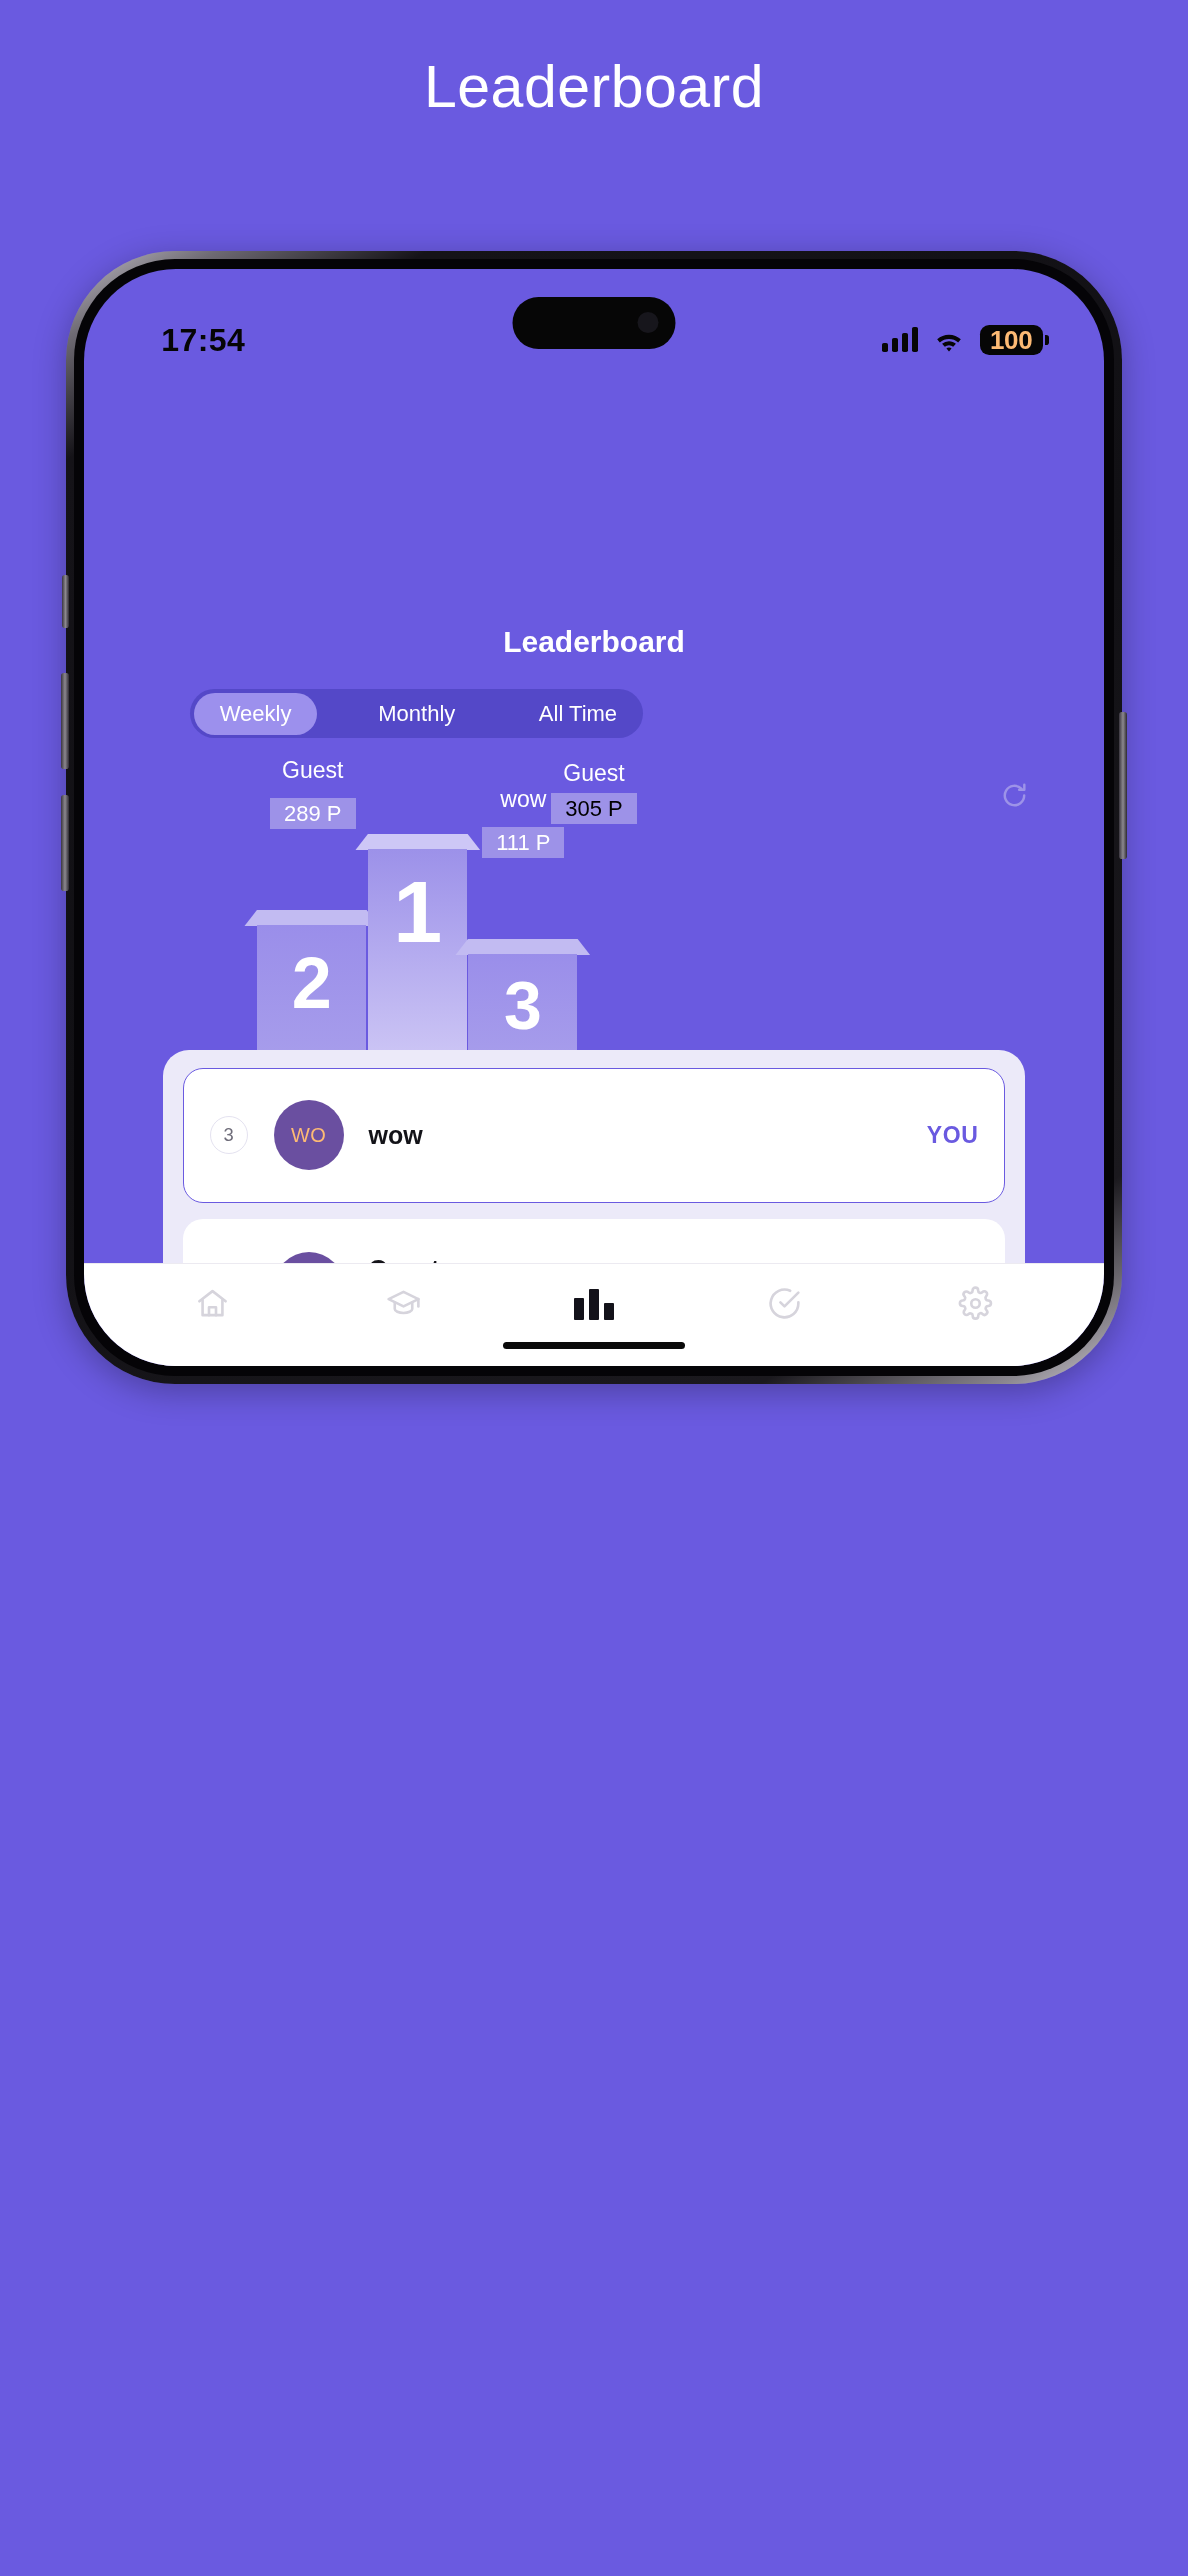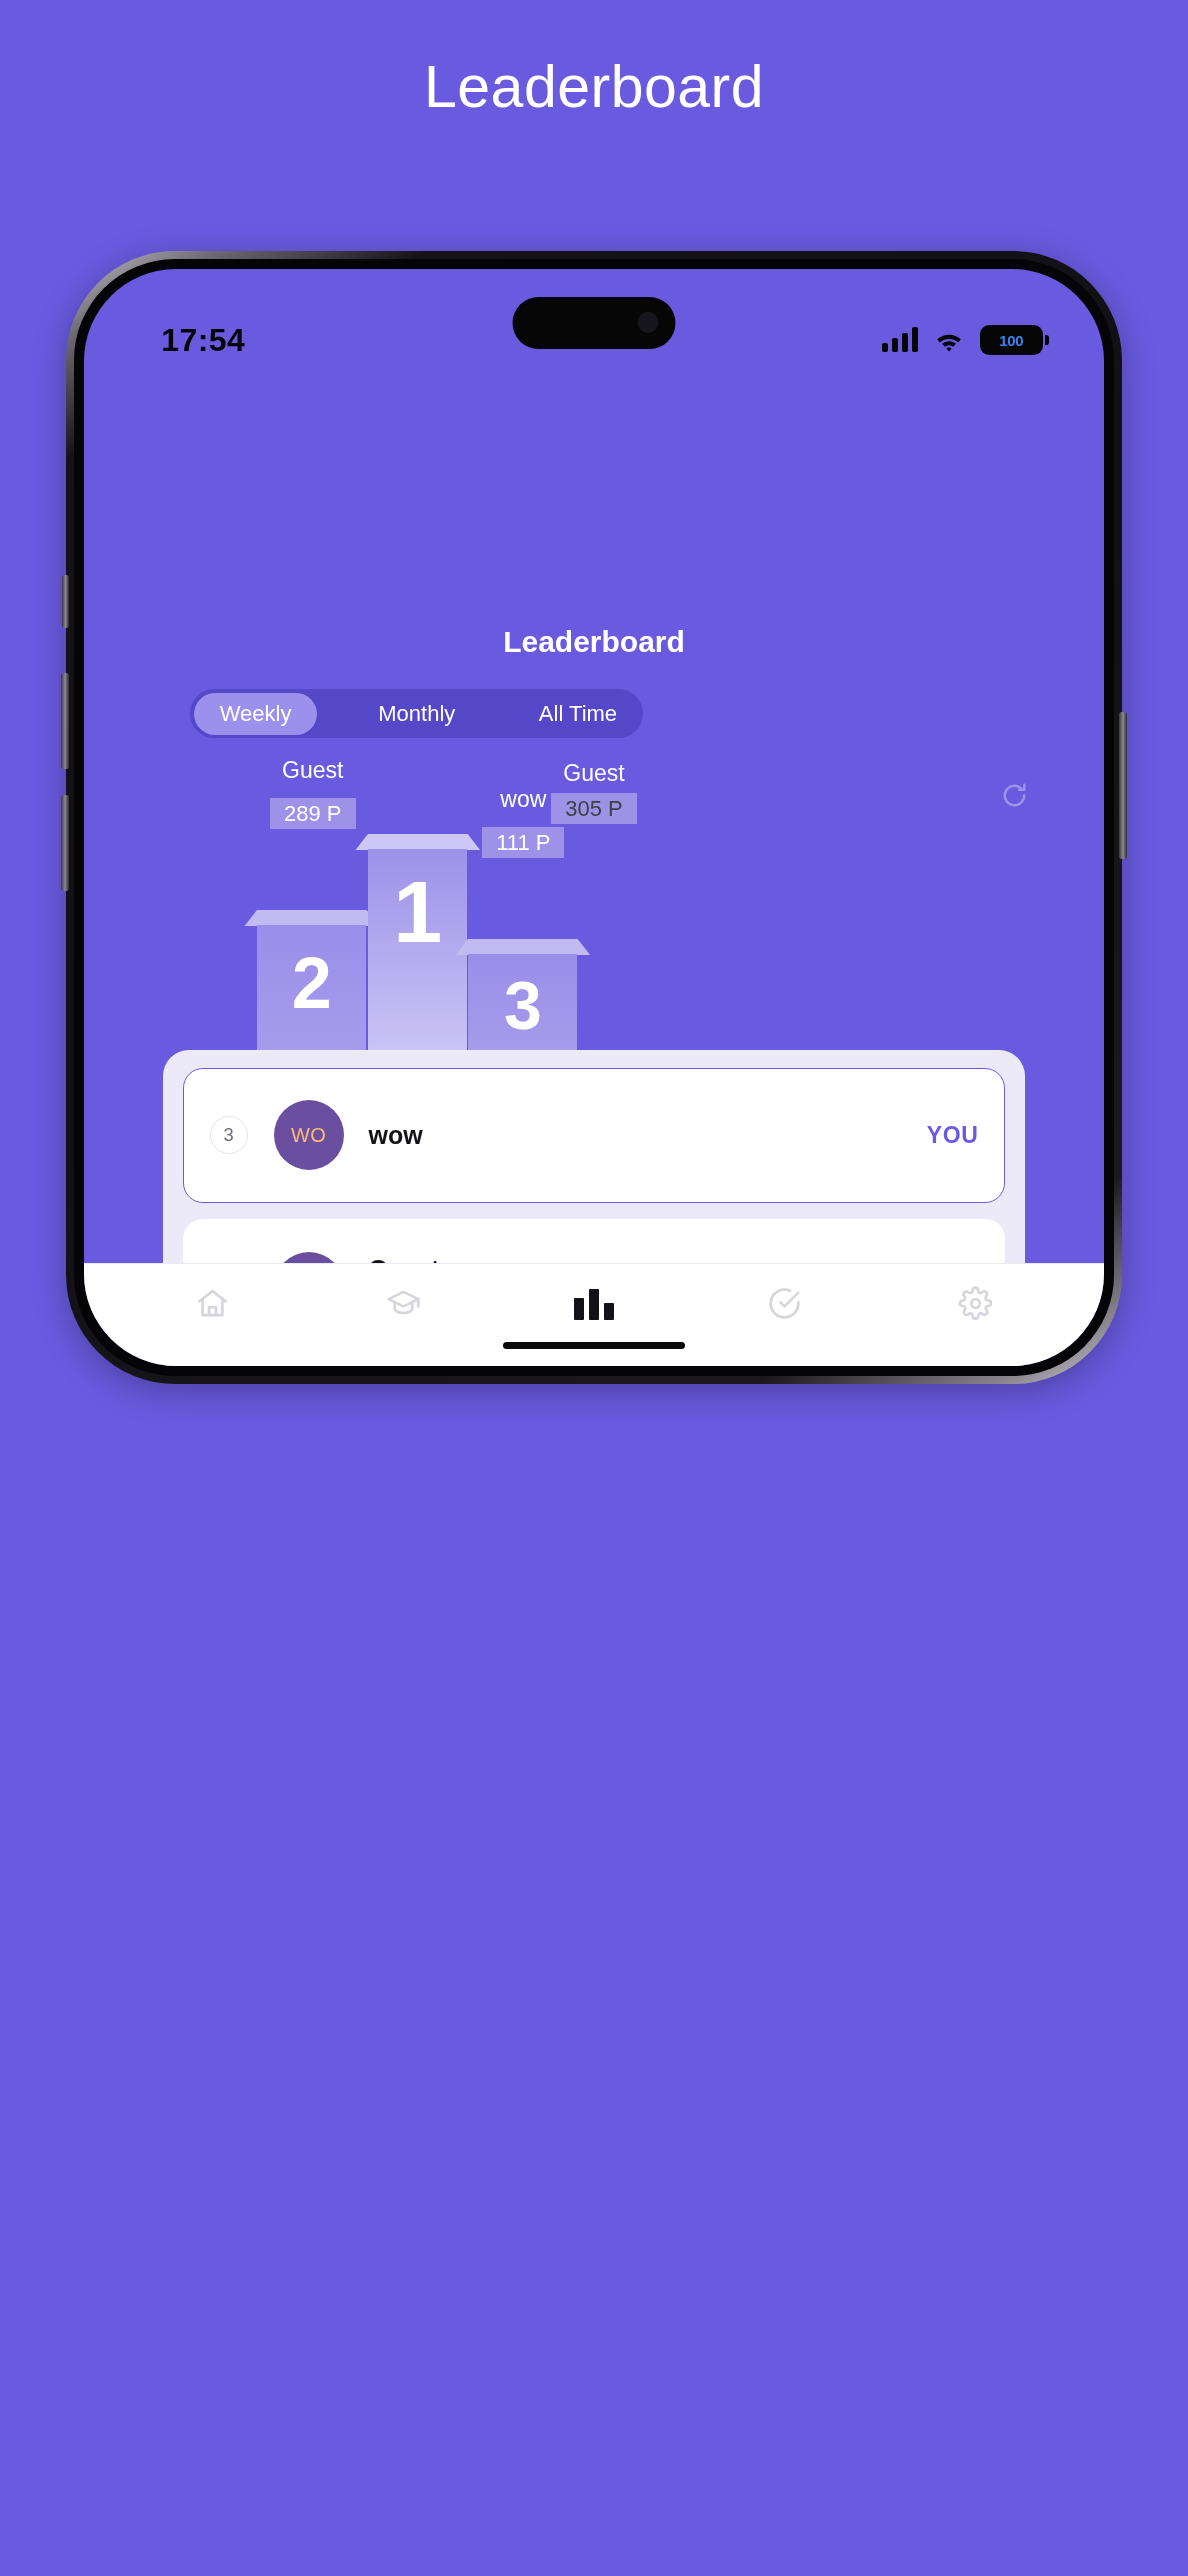--- a/index.html
+++ b/index.html
@@ -64,21 +64,21 @@
   .signal i:nth-child(1){ height:9.2px; }
   .signal i:nth-child(2){ height:14px; }
   .signal i:nth-child(3){ height:19.3px; }
   .signal i:nth-child(4){ height:25px; }
   .wifi svg{ display:block; }
   .battery{
     width:63px; height:30px; border-radius:9.2px; background:#060606;
     display:flex; align-items:center; justify-content:center;
     position:relative;
   }
-  .battery span{ color:#3b82f6; font-size:15px; font-weight:700; letter-spacing:-0.3px; }
+  .battery span{ color:#fdba74; font-size:26px; font-weight:700; letter-spacing:-0.3px; }
   .battery:after{
     content:""; position:absolute; right:-6.4px; top:10px;
     width:4.6px; height:10px; border-radius:0 2.8px 2.8px 0; background:#060606;
   }
   .notch{
     position:absolute; top:28px; left:50%; transform:translateX(-50%);
     width:163px; height:52px; border-radius:28px; background:#060606;
   }
   .notch:after{
     content:""; position:absolute; right:16.6px; top:14.7px;
@@ -107,21 +107,21 @@
   
   .podium-wrap{
     position:absolute; top:479px; left:0; width:100%; height:313px;
   }
   .top-user{
     position:absolute; top:12px; left:0; width:100%; text-align:center;
   }
   .top-user .nm{ color:#ffffff; font-size:23px; display:block; }
   .top-user .pts{
     display:inline-block; margin-top:5.5px;
-    background:#9d92e8; color:#404040; font-size:22px;
+    background:#9d92e8; color:#000000; font-size:22px;
     padding:2.8px 14px;
   }
   .refresh-btn{
     position:absolute; top:29.5px; right:70px; width:39px; height:39px;
     display:flex; align-items:center; justify-content:center;
   }
 
   .podium{
     position:absolute; bottom:0; left:0; width:100%; height:221px;
   }

